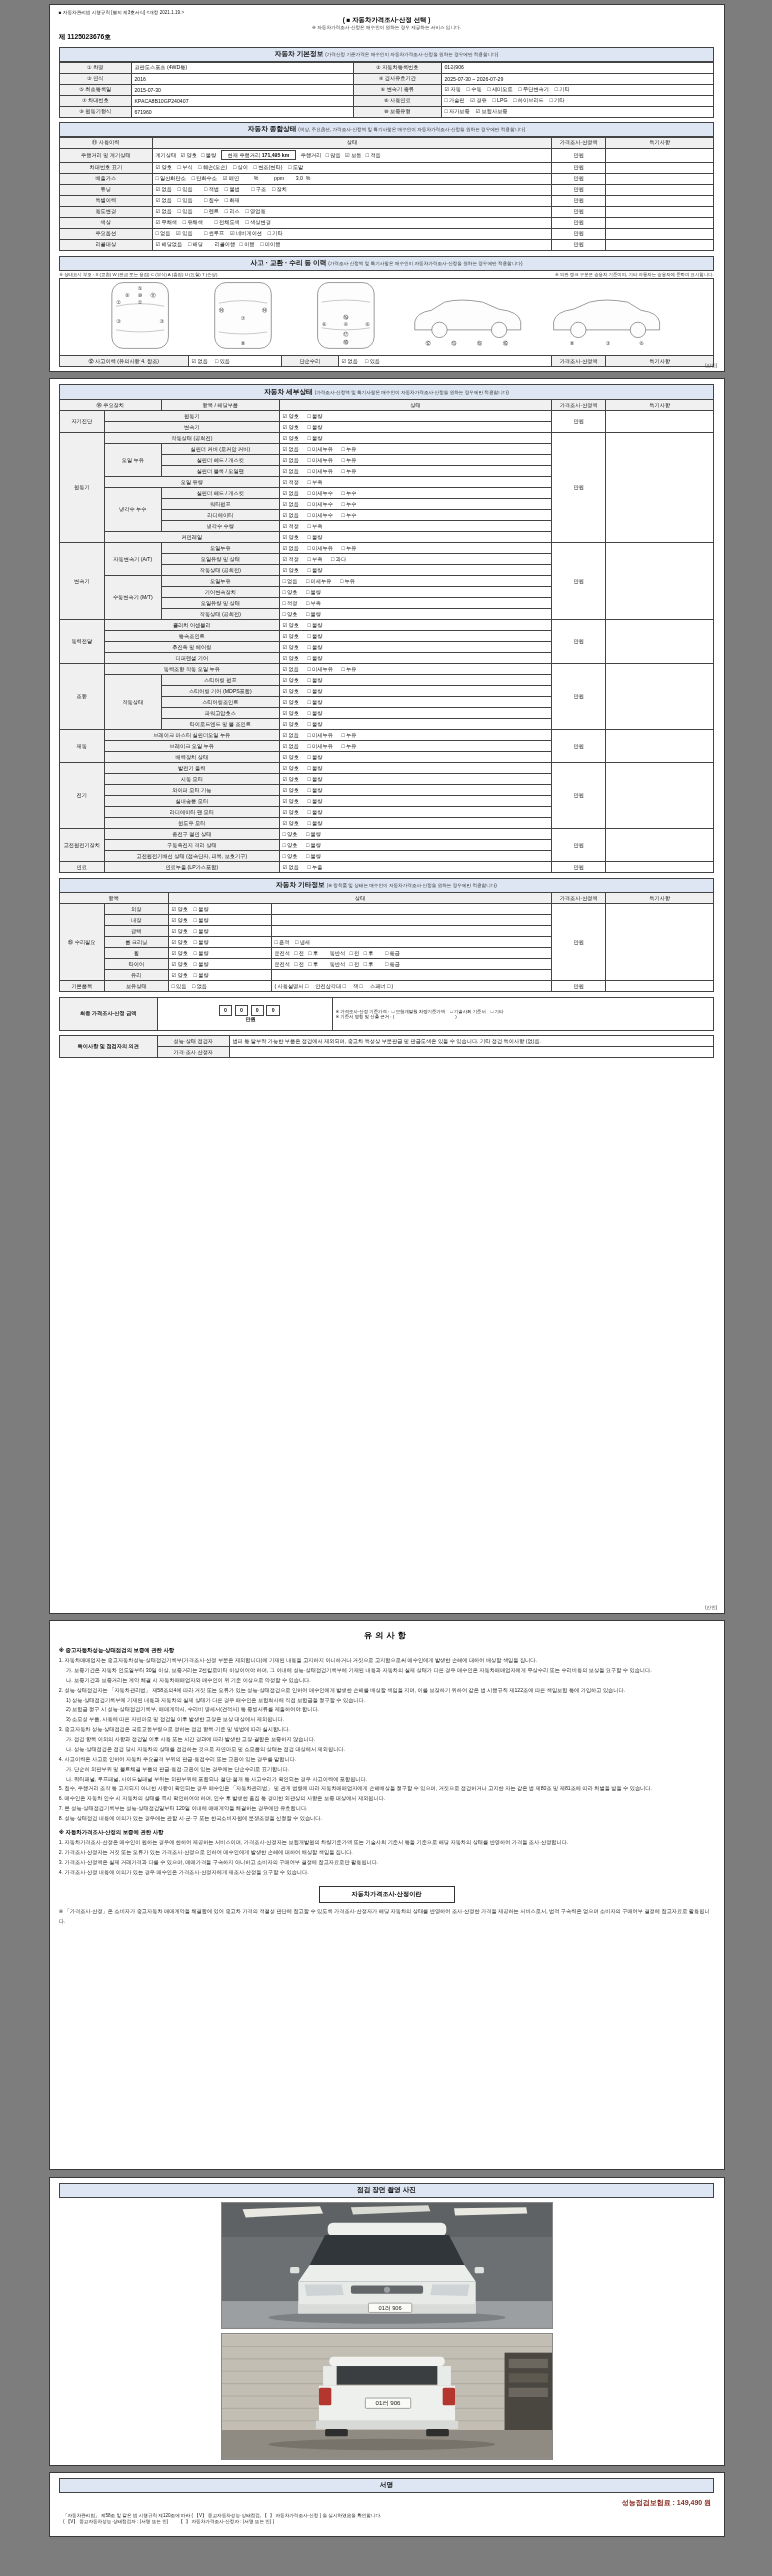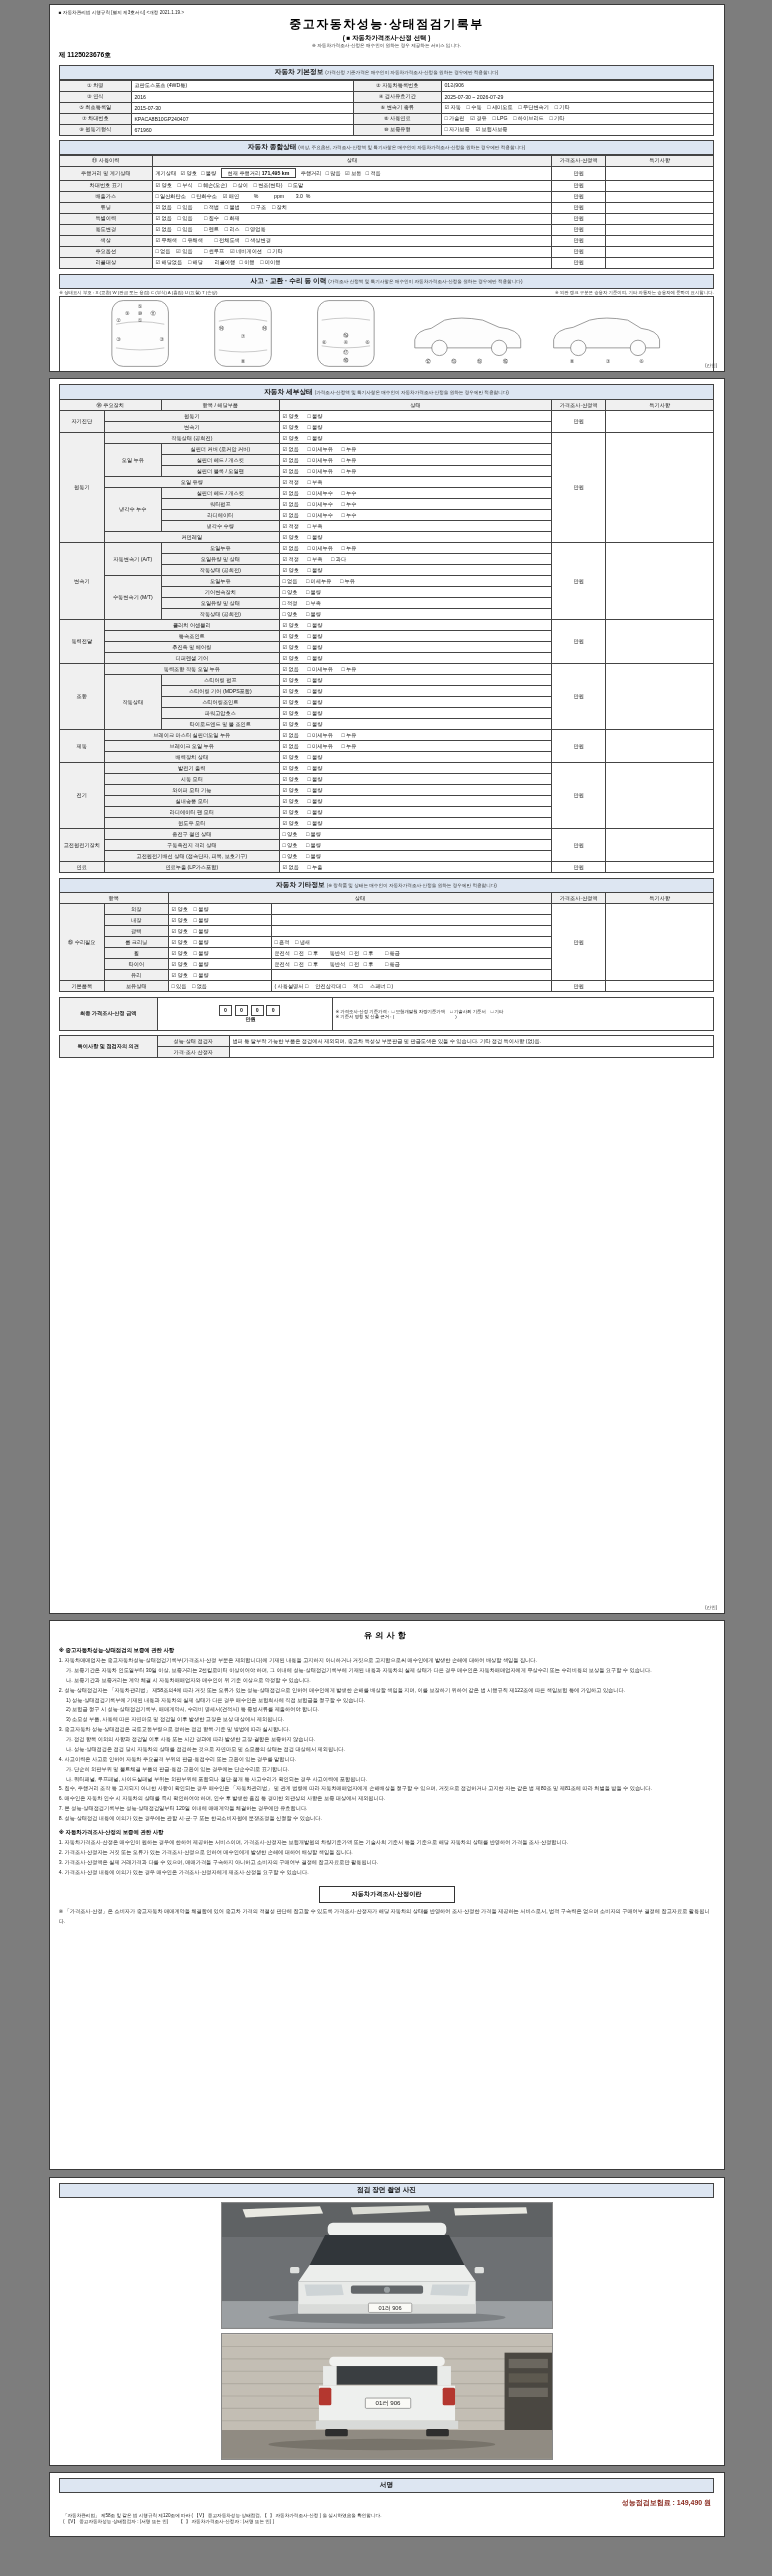--- a/index.html
+++ b/index.html
@@ -39,21 +39,20 @@
   svg{font-family:inherit;}
   .num{font-size:10px;fill:#444;}
   .outline{fill:#fdfdfd;stroke:#777;stroke-width:1.4;}
   .iline{fill:none;stroke:#999;stroke-width:1;}
 </style>
 </head>
 <body>
 
 <div class="page" id="p1">
   <div class="topnote">■ 자동차관리법 시행규칙 [별지 제3호서식] &lt;개정 2021.1.19.&gt;</div>
-  <div class="title">중고자동차성능·상태점검기록부</div>
   <div class="subtt">( ■ 자동차가격조사·산정 선택 )</div>
   <div class="svc">※ 자동차가격조사·산정은 매수인이 원하는 경우 제공하는 서비스 입니다.</div>
   <div class="docno">제 1125023676호</div>
 
   <div class="sec">
     <span>자동차 기본정보</span>
     <span class="nt">(가격산정 기준가격은 매수인이 자동차가격조사·산정을 원하는 경우에만 적용합니다)</span>
   </div>
   <table>
     <colgroup>

